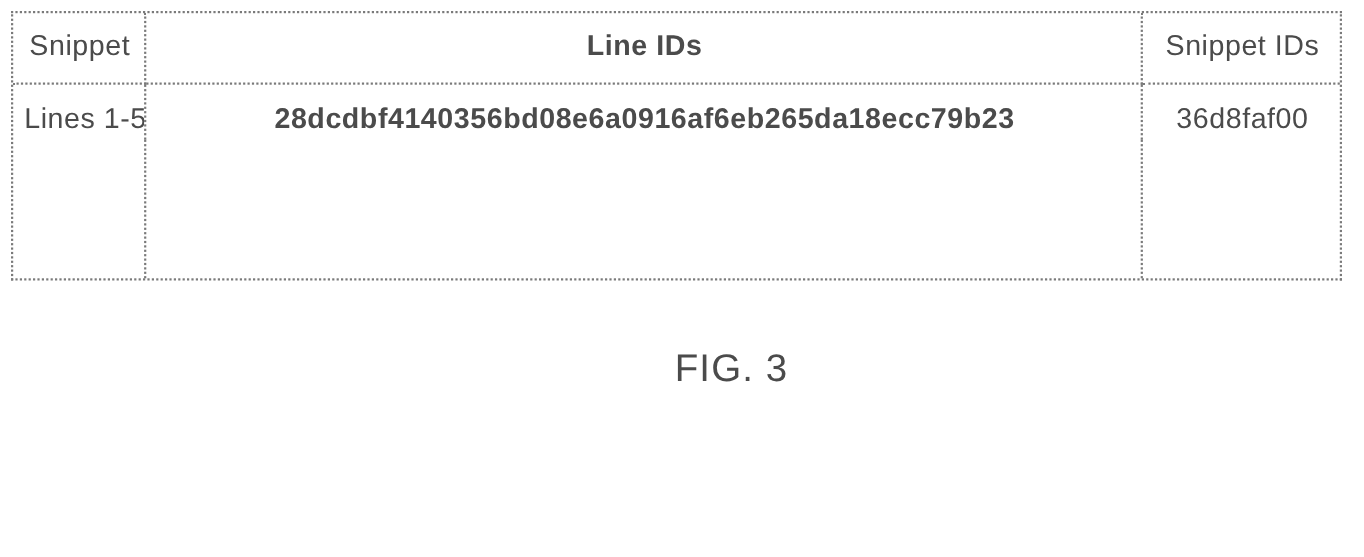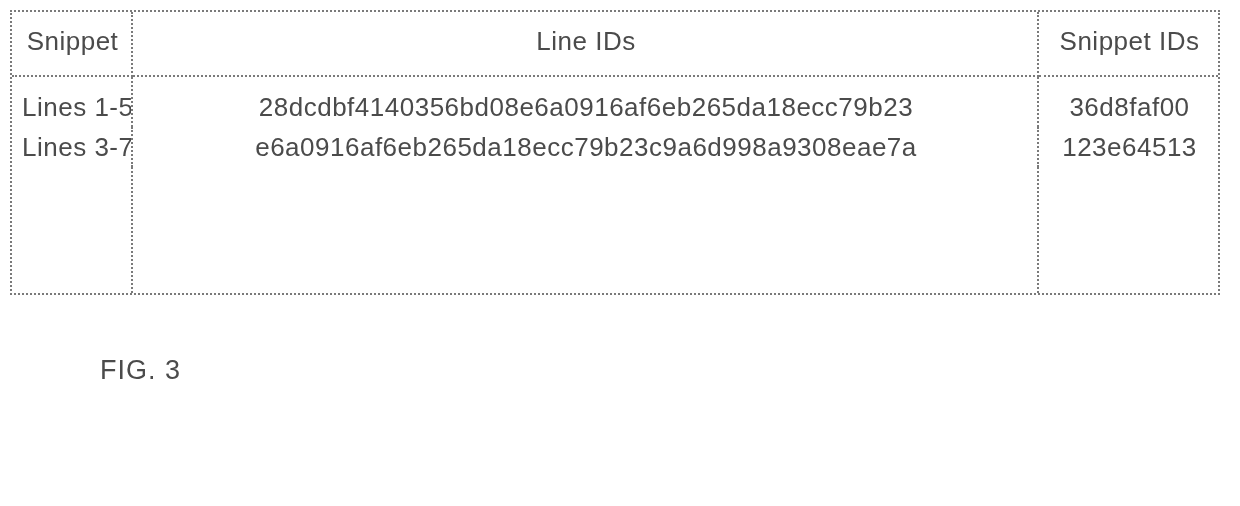--- a/index.html
+++ b/index.html
@@ -29,35 +29,36 @@
       letter-spacing: 0.5px;
       vertical-align: top;
       padding: 0;
     }
     thead th {
       border-bottom: 2px dotted #7a7a7a;
       padding: 14px 8px 18px 10px;
     }
     
     .c1 { width: 120px; border-right: 2px dotted #7a7a7a; }
-    .c2 { border-right: 2px dotted #7a7a7a; }
+    .c2 { border-right: 2px dotted #7a7a7a; font-weight: bold; }
     .c3 { width: 180px; }
     tbody td {
       padding: 4px 8px 2px 10px;
       line-height: 1.3;
       white-space: nowrap;
       overflow: hidden;
     }
     tbody tr.first td { padding-top: 14px; }
     tbody tr.spacer td { height: 120px; }
     .figlabel {
       margin: 60px 0 0 90px;
-      font-size: 27px;
+      font-size: 35px;
       color: #4b4b4b;
       letter-spacing: 1px;
+      text-align: center;
     }
   </style>
 </head>
 <body>
 
 <div class="tblwrap">
   <table>
     <colgroup>
       <col class="c1">
         <col class="c2">
@@ -69,25 +70,20 @@
         <th class="c2">Line IDs</th>
         <th class="c3">Snippet IDs</th>
       </tr>
     </thead>
     <tbody>
       <tr class="first">
         <td class="c1">Lines 1-5</td>
         <td class="c2">28dcdbf4140356bd08e6a0916af6eb265da18ecc79b23</td>
         <td class="c3">36d8faf00</td>
       </tr>
-      <tr>
-        <td class="c1">Lines 3-7</td>
-        <td class="c2">e6a0916af6eb265da18ecc79b23c9a6d998a9308eae7a</td>
-        <td class="c3">123e64513</td>
-      </tr>
       <tr class="spacer">
         <td class="c1"></td>
           <td class="c2"></td>
           <td class="c3"></td>
       </tr>
     </tbody>
   </table>
 </div>
 
 <div class="figlabel">FIG. 3</div>

